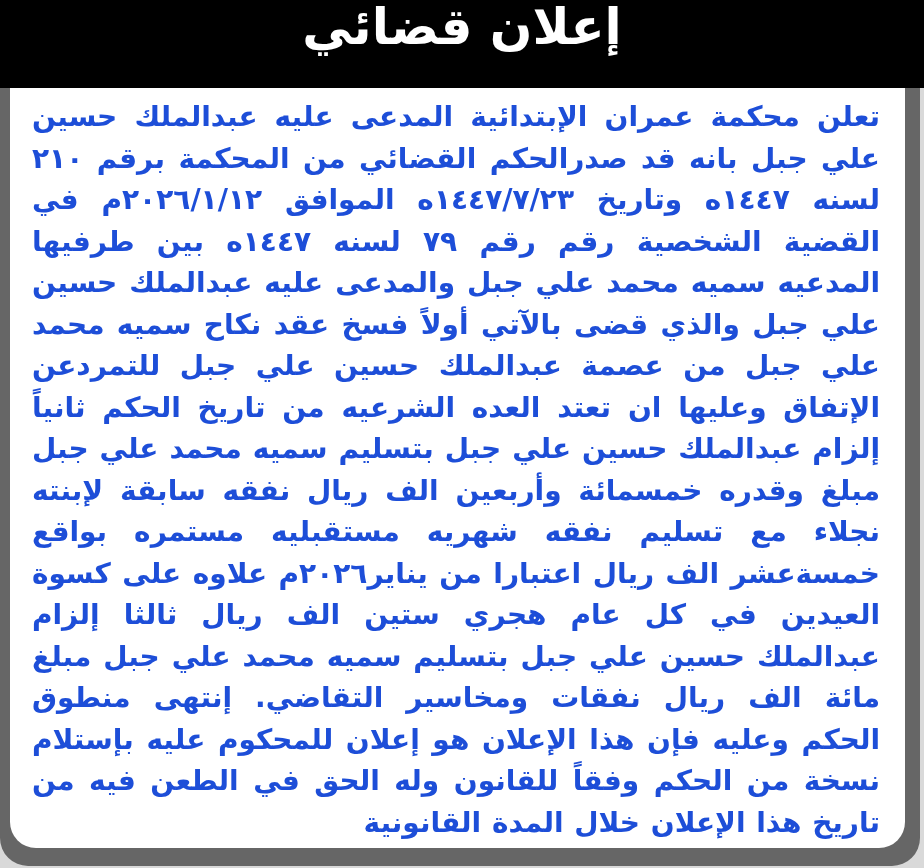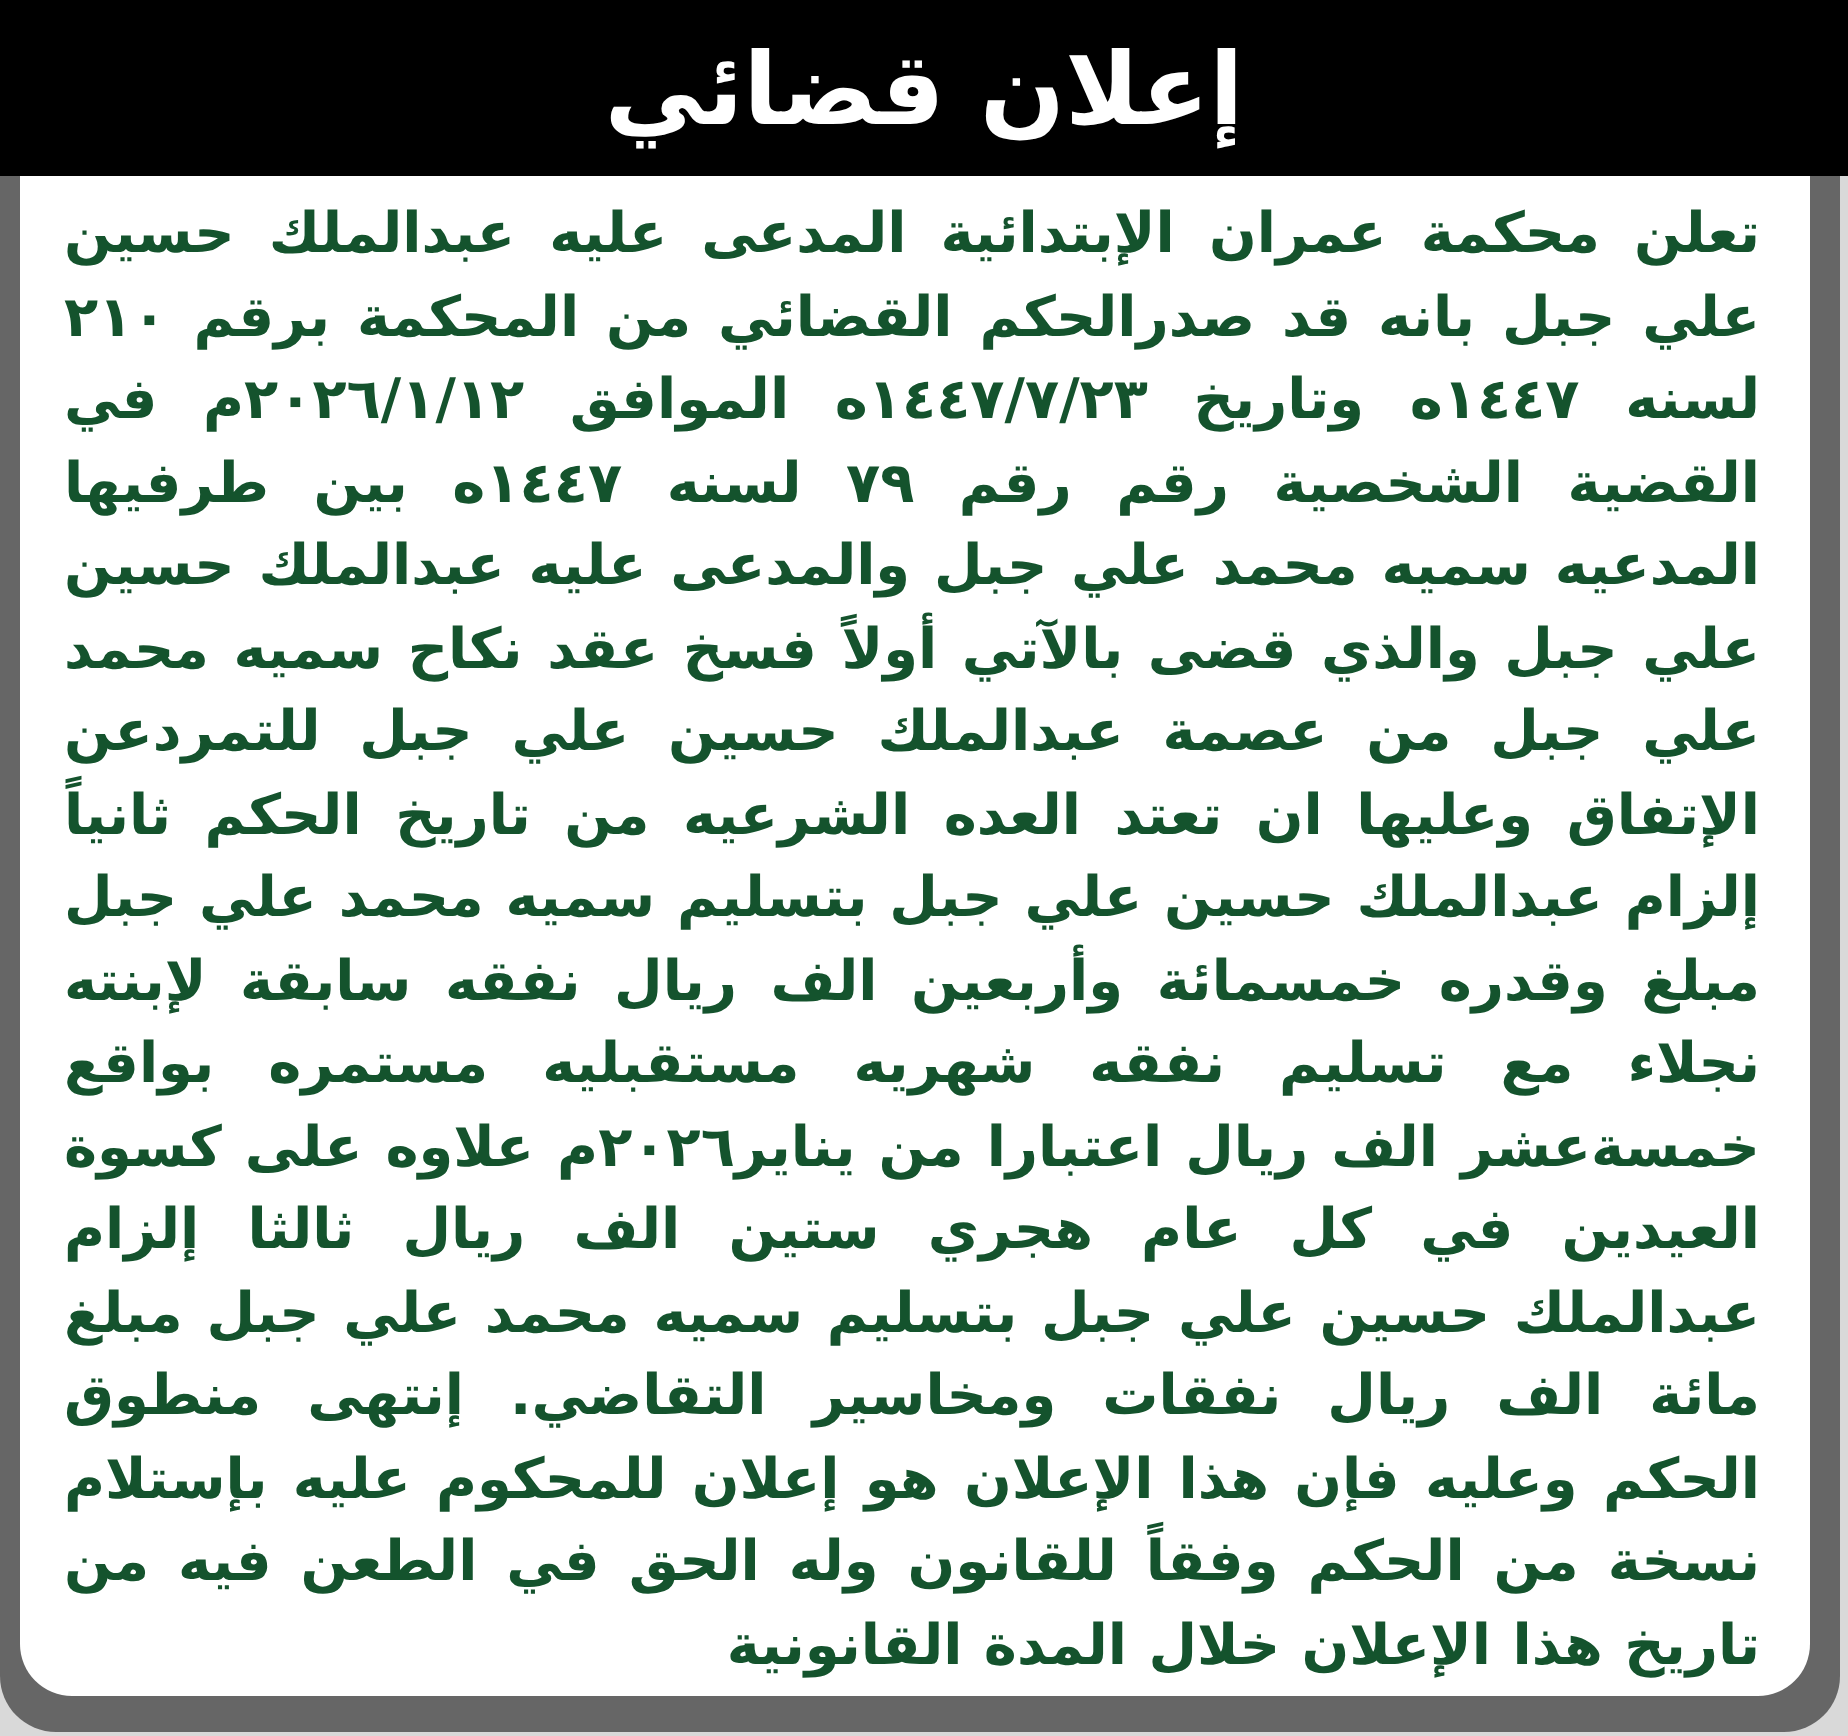--- a/index.html
+++ b/index.html
@@ -25,21 +25,20 @@
 
   
   .title-banner {
     position: absolute;
     top: 0;
     left: 0;
     width: 924px;
     height: 88px;
     background: #000000;
     display: flex;
-    align-items: center;
     justify-content: center;
     overflow: hidden;
   }
 
   .title-text {
     color: #ffffff;
     font-family: "DejaVu Sans", "Liberation Sans", sans-serif;
     font-weight: bold;
     font-size: 50px;
     line-height: 1;
@@ -72,21 +71,21 @@
     border-bottom-right-radius: 26px;
     box-sizing: border-box;
     padding: 8px 25px 10px 22px;
     overflow: hidden;
   }
 
   .body-text {
     direction: rtl;
     text-align: justify;
     text-align-last: right;
-    color: #14532d;
+    color: #1d4ed8;
     font-family: "DejaVu Sans", "Liberation Sans", sans-serif;
     font-weight: bold;
     font-size: 28px;
     line-height: 41.5px;
     word-spacing: 1px;
     margin: 0;
   }
 </style>
 </head>
 <body>

